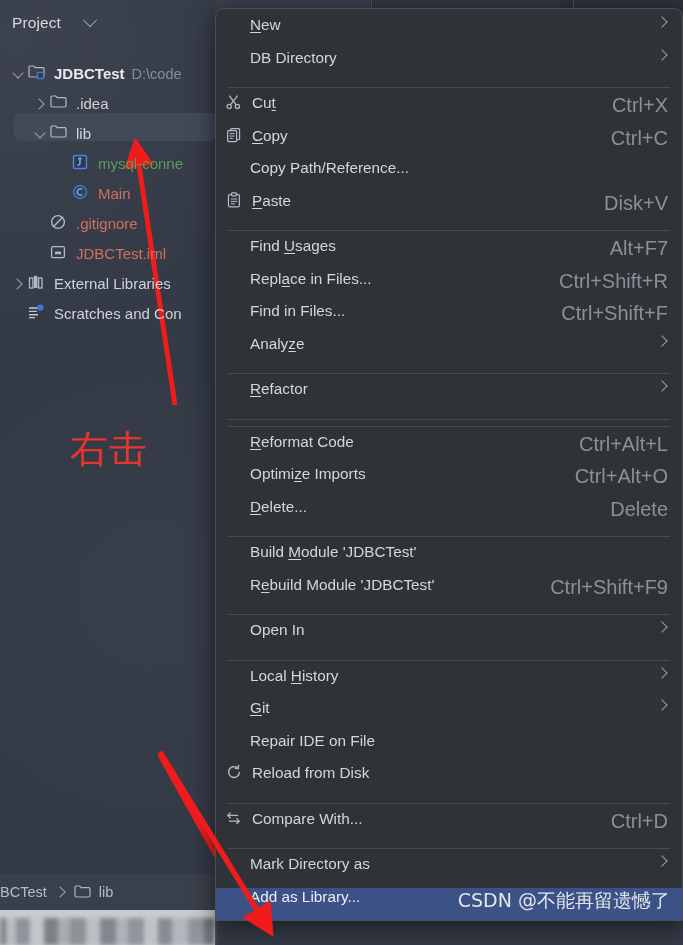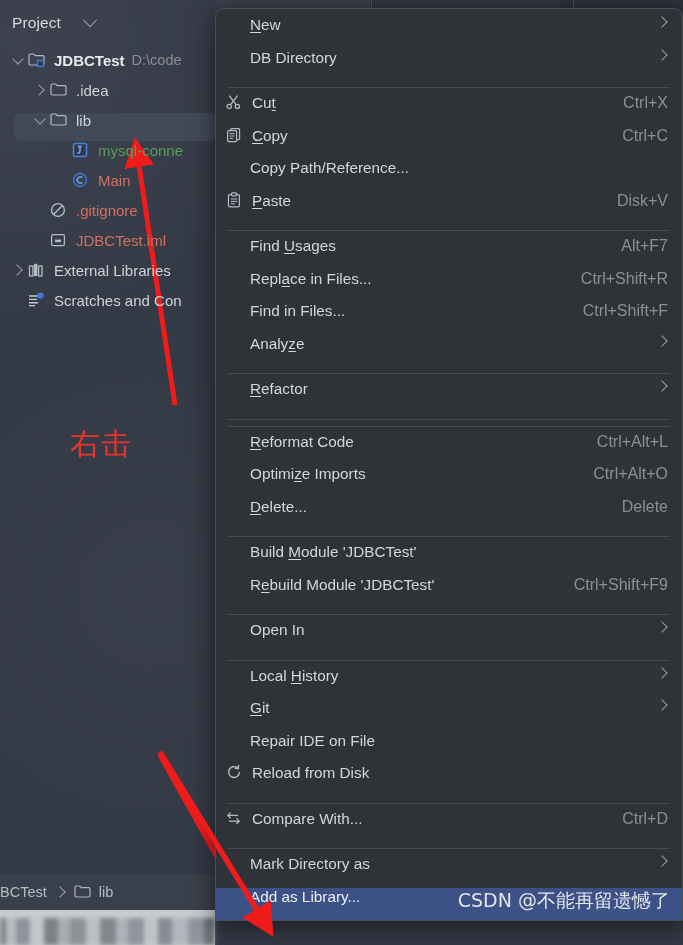--- a/index.html
+++ b/index.html
@@ -70,21 +70,21 @@
   
   .tree {
     position: absolute;
     left: 0; top: 52px;
     width: 215px;
   }
   .node {
     position: relative;
     height: 30px;
     display: flex;
-    align-items: flex-start;
+    align-items: flex-end;
     color: #cfd3d9;
     font-size: 15px;
     white-space: nowrap;
   }
   .node.selected::before {
     content: "";
     position: absolute;
     left: 14px; right: -2px; top: 1px; bottom: 1px;
     background: #434a57;
     border-radius: 7px;
@@ -117,21 +117,21 @@
 
   
   .folder-ico svg { position: absolute; left: 1px; top: 1px; }
 
   
   .ann { position: absolute; pointer-events: none; }
   .zhtext {
     position: absolute;
     left: 70px; top: 424px;
     color: #e8352c;
-    font-size: 30px;
+    font-size: 38px;
     font-family: "DejaVu Sans", sans-serif;
     letter-spacing: 1px;
   }
 
   
   .breadcrumb {
     position: absolute;
     left: 0; top: 874px;
     width: 215px; height: 36px;
     background: #3a404b;
@@ -200,21 +200,21 @@
   .mi.highlight { background: #3c5286; color: #eceef1; }
   .mi .m-ico {
     flex: 0 0 26px;
     width: 26px; height: 20px;
     position: relative;
   }
   .mi .m-label { flex: 1 1 auto; }
   .mi .m-label u { text-decoration: underline; text-underline-offset: 2px; }
   .mi .m-accel {
     color: #8a9098;
-    font-size: 16px;
+    font-size: 20px;
     margin-left: auto;
     padding-left: 18px;
   }
   .mi .m-sub {
     margin-left: auto;
     width: 12px; height: 12px;
     position: relative;
     flex: 0 0 12px;
   }
   .mi .m-sub::after {

